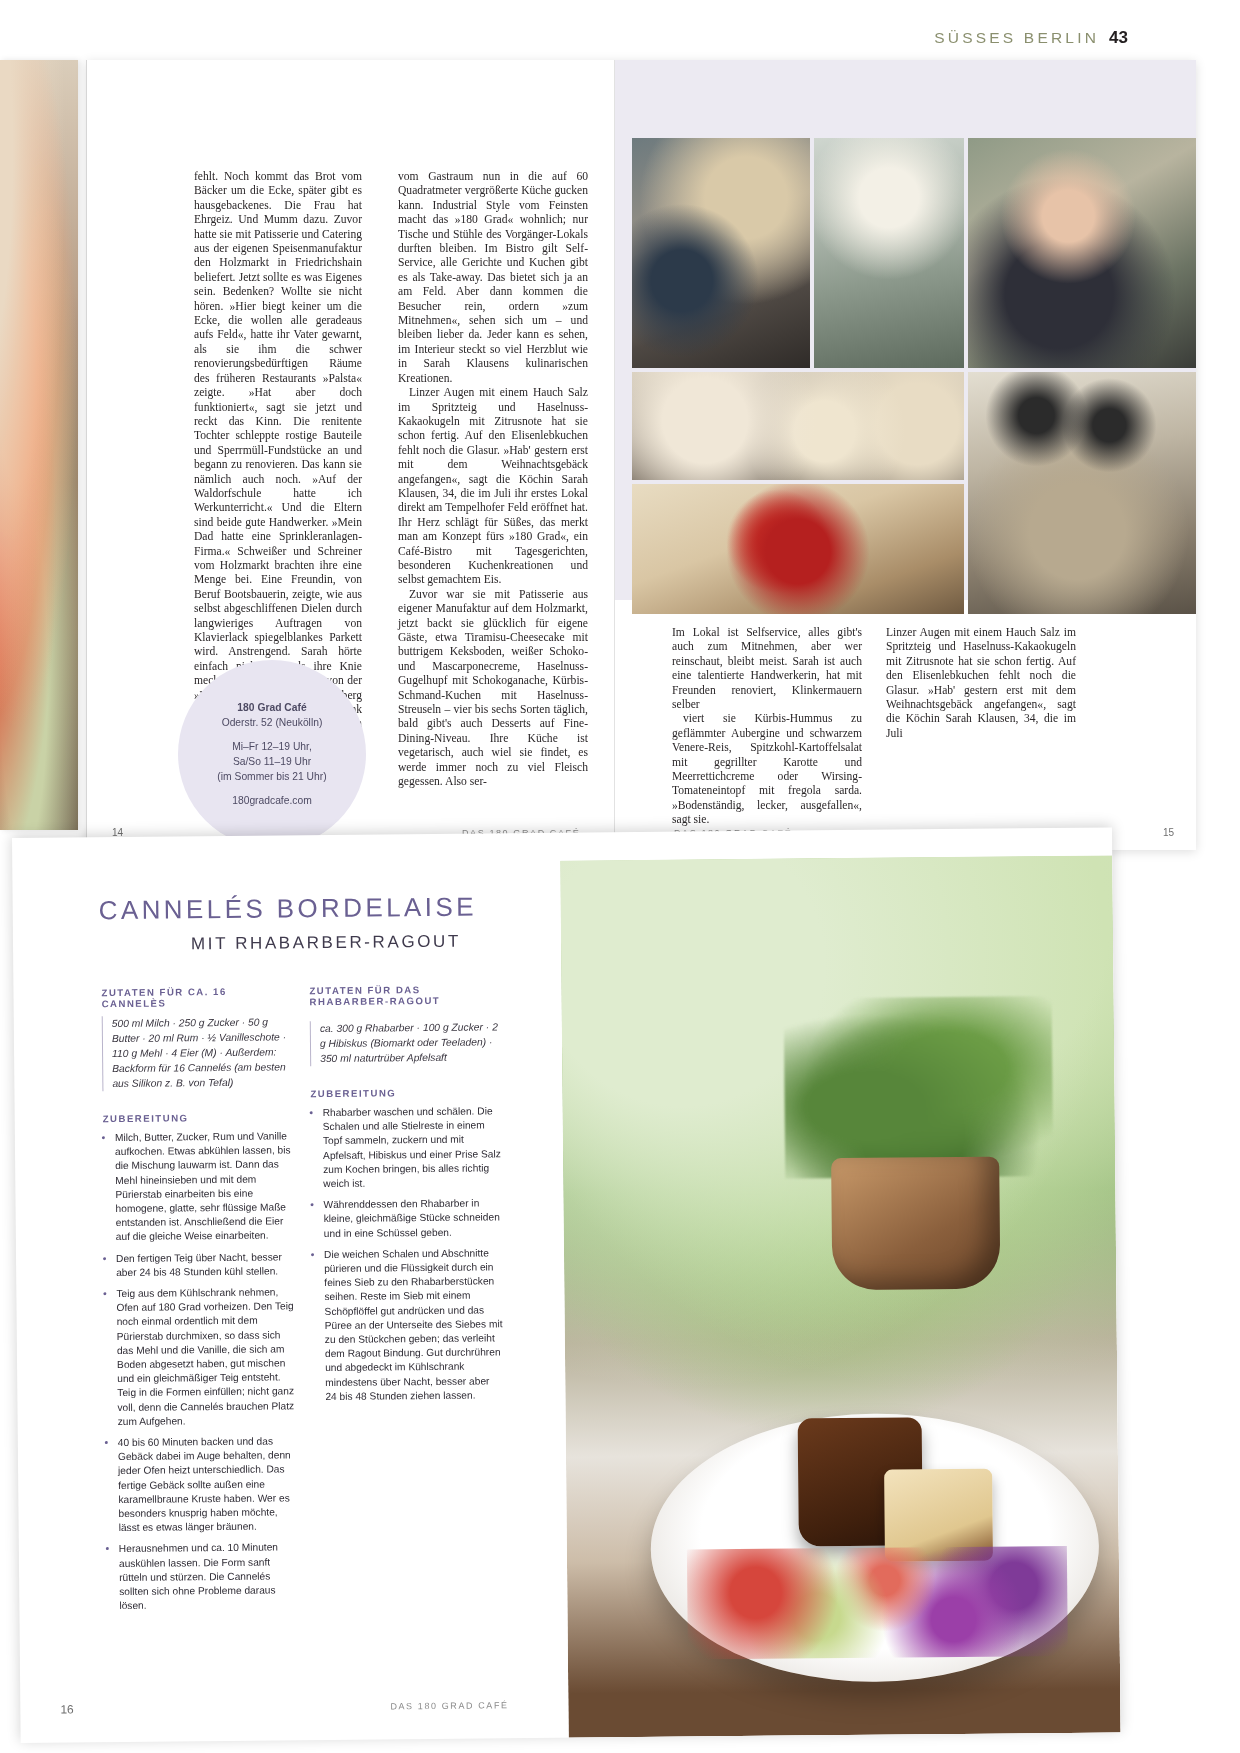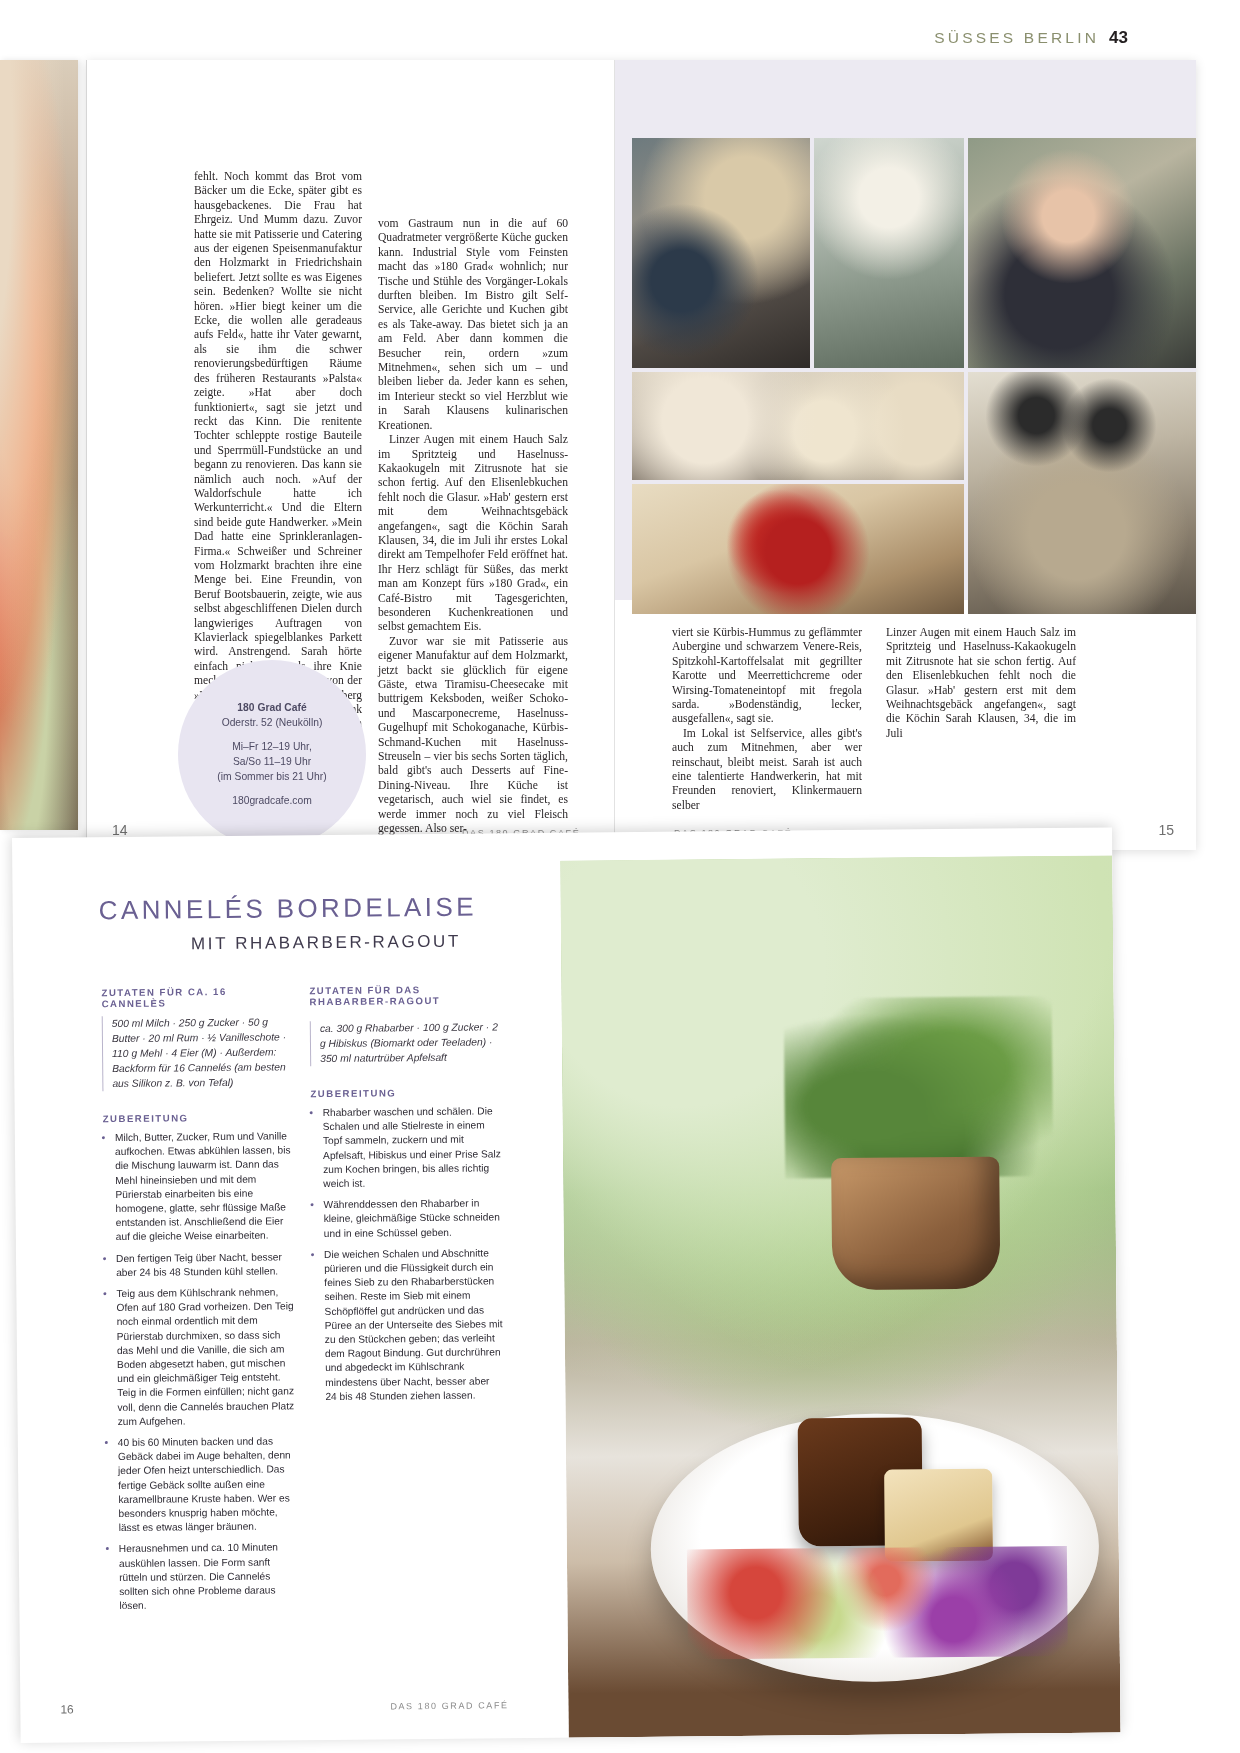--- a/index.html
+++ b/index.html
@@ -71,21 +71,21 @@
     font-size:10.3px; line-height:15px; color:#4d4a63;
   }
   .infocircle .nm{font-weight:bold;}
   .infocircle .sp{height:9px;}
   
   .pfoot{
     position:absolute;bottom:12px;
     font-family:"Liberation Sans", sans-serif;
     font-size:9px;letter-spacing:1.6px;color:#8b8b8b;
   }
-  .pfoot.num{letter-spacing:0;font-size:14px;color:#6f6f6f;}
+  .pfoot.num{letter-spacing:0;font-size:10px;color:#6f6f6f;}
   
   .ph{position:absolute;background:#cfcfcf;overflow:hidden;}
   .ph .g{position:absolute;inset:0;}
   
   #spread2{
     position:absolute;left:12px;top:838px;width:1100px;height:905px;
     background:#ffffff;
     box-shadow:0 -2px 14px rgba(0,0,0,.18);
     transform:rotate(-0.55deg);
     transform-origin:0 0;
@@ -235,28 +235,28 @@
     <div class="ph" style="left:546px;top:424px;width:332px;height:130px;">
       <div class="g" style="background:
         radial-gradient(circle at 50% 52%, #b5201f 0 18%, rgba(181,32,31,0) 40%),
         radial-gradient(circle at 44% 44%, #d43a2d 0 10%, rgba(212,58,45,0) 26%),
         linear-gradient(160deg,#e8dcc2 0%, #d9c6a4 40%, #a98d68 75%, #6f5a41 100%);"></div>
     </div>
 
     <div class="colwrap col" style="left:108px;top:110px;width:168px;height:490px;">
       <p>fehlt. Noch kommt das Brot vom Bäcker um die Ecke, später gibt es hausgebackenes. Die Frau hat Ehrgeiz. Und Mumm dazu. Zuvor hatte sie mit Patisserie und Catering aus der eigenen Speisenmanufaktur den Holzmarkt in Friedrichshain beliefert. Jetzt sollte es was Eigenes sein. Bedenken? Wollte sie nicht hören. »Hier biegt keiner um die Ecke, die wollen alle geradeaus aufs Feld«, hatte ihr Vater gewarnt, als sie ihm die schwer renovierungsbedürftigen Räume des früheren Restaurants »Palsta« zeigte. »Hat aber doch funktioniert«, sagt sie jetzt und reckt das Kinn. Die renitente Tochter schleppte rostige Bauteile und Sperrmüll-Fundstücke an und begann zu renovieren. Das kann sie nämlich auch noch. »Auf der Waldorfschule hatte ich Werkunterricht.« Und die Eltern sind beide gute Handwerker. »Mein Dad hatte eine Sprinkleranlagen-Firma.« Schweißer und Schreiner vom Holzmarkt brachten ihre eine Menge bei. Eine Freundin, von Beruf Bootsbauerin, zeigte, wie aus selbst abgeschliffenen Dielen durch langwieriges Auftragen von Klavierlack spiegelblankes Parkett wird. Anstrengend. Sarah hörte einfach nicht hin, als ihre Knie meckerten. Nachbar Moritz von der »Werkstatt für alles« in Kreuzberg half unter anderem, eine Klappbank für draußen zu bauen. Sarah zog im Gastraum Klinkermauern hoch, passte zentnerschwere bleiverglaste Sprossenfenster ein, durch die man</p>
     </div>
-    <div class="colwrap col" style="left:292px;top:110px;width:190px;margin-top:47px;">
+    <div class="colwrap col" style="left:312px;top:110px;width:190px;">
       <p>vom Gastraum nun in die auf 60 Quadratmeter vergrößerte Küche gucken kann. Industrial Style vom Feinsten macht das »180 Grad« wohnlich; nur Tische und Stühle des Vorgänger-Lokals durften bleiben. Im Bistro gilt Self-Service, alle Gerichte und Kuchen gibt es als Take-away. Das bietet sich ja an am Feld. Aber dann kommen die Besucher rein, ordern »zum Mitnehmen«, sehen sich um – und bleiben lieber da. Jeder kann es sehen, im Interieur steckt so viel Herzblut wie in Sarah Klausens kulinarischen Kreationen.</p>
       <p>Linzer Augen mit einem Hauch Salz im Spritzteig und Haselnuss-Kakaokugeln mit Zitrusnote hat sie schon fertig. Auf den Elisenlebkuchen fehlt noch die Glasur. »Hab' gestern erst mit dem Weihnachtsgebäck angefangen«, sagt die Köchin Sarah Klausen, 34, die im Juli ihr erstes Lokal direkt am Tempelhofer Feld eröffnet hat. Ihr Herz schlägt für Süßes, das merkt man am Konzept fürs »180 Grad«, ein Café-Bistro mit Tagesgerichten, besonderen Kuchenkreationen und selbst gemachtem Eis.</p>
       <p>Zuvor war sie mit Patisserie aus eigener Manufaktur auf dem Holzmarkt, jetzt backt sie glücklich für eigene Gäste, etwa Tiramisu-Cheesecake mit buttrigem Keksboden, weißer Schoko- und Mascarponecreme, Haselnuss-Gugelhupf mit Schokoganache, Kürbis-Schmand-Kuchen mit Haselnuss-Streuseln – vier bis sechs Sorten täglich, bald gibt's auch Desserts auf Fine-Dining-Niveau. Ihre Küche ist vegetarisch, auch wiel sie findet, es werde immer noch zu viel Fleisch gegessen. Also ser-</p>
     </div>
     <div class="colwrap col" style="left:586px;top:566px;width:190px;">
+      <p>Im Lokal ist Selfservice, alles gibt's auch zum Mitnehmen, aber wer reinschaut, bleibt meist. Sarah ist auch eine talentierte Handwerkerin, hat mit Freunden renoviert, Klinkermauern selber</p>
       <p>viert sie Kürbis-Hummus zu geflämmter Aubergine und schwarzem Venere-Reis, Spitzkohl-Kartoffelsalat mit gegrillter Karotte und Meerrettichcreme oder Wirsing-Tomateneintopf mit fregola sarda. »Bodenständig, lecker, ausgefallen«, sagt sie.</p>
-      <p>Im Lokal ist Selfservice, alles gibt's auch zum Mitnehmen, aber wer reinschaut, bleibt meist. Sarah ist auch eine talentierte Handwerkerin, hat mit Freunden renoviert, Klinkermauern selber</p>
     </div>
     <div class="colwrap col" style="left:800px;top:566px;width:190px;">
       <p>Linzer Augen mit einem Hauch Salz im Spritzteig und Haselnuss-Kakaokugeln mit Zitrusnote hat sie schon fertig. Auf den Elisenlebkuchen fehlt noch die Glasur. »Hab' gestern erst mit dem Weihnachtsgebäck angefangen«, sagt die Köchin Sarah Klausen, 34, die im Juli</p>
     </div>
 
     <div class="infocircle">
       <div class="nm">180 Grad Café</div>
       <div>Oderstr. 52 (Neukölln)</div>
       <div class="sp"></div>
       <div>Mi–Fr 12–19 Uhr,</div>

